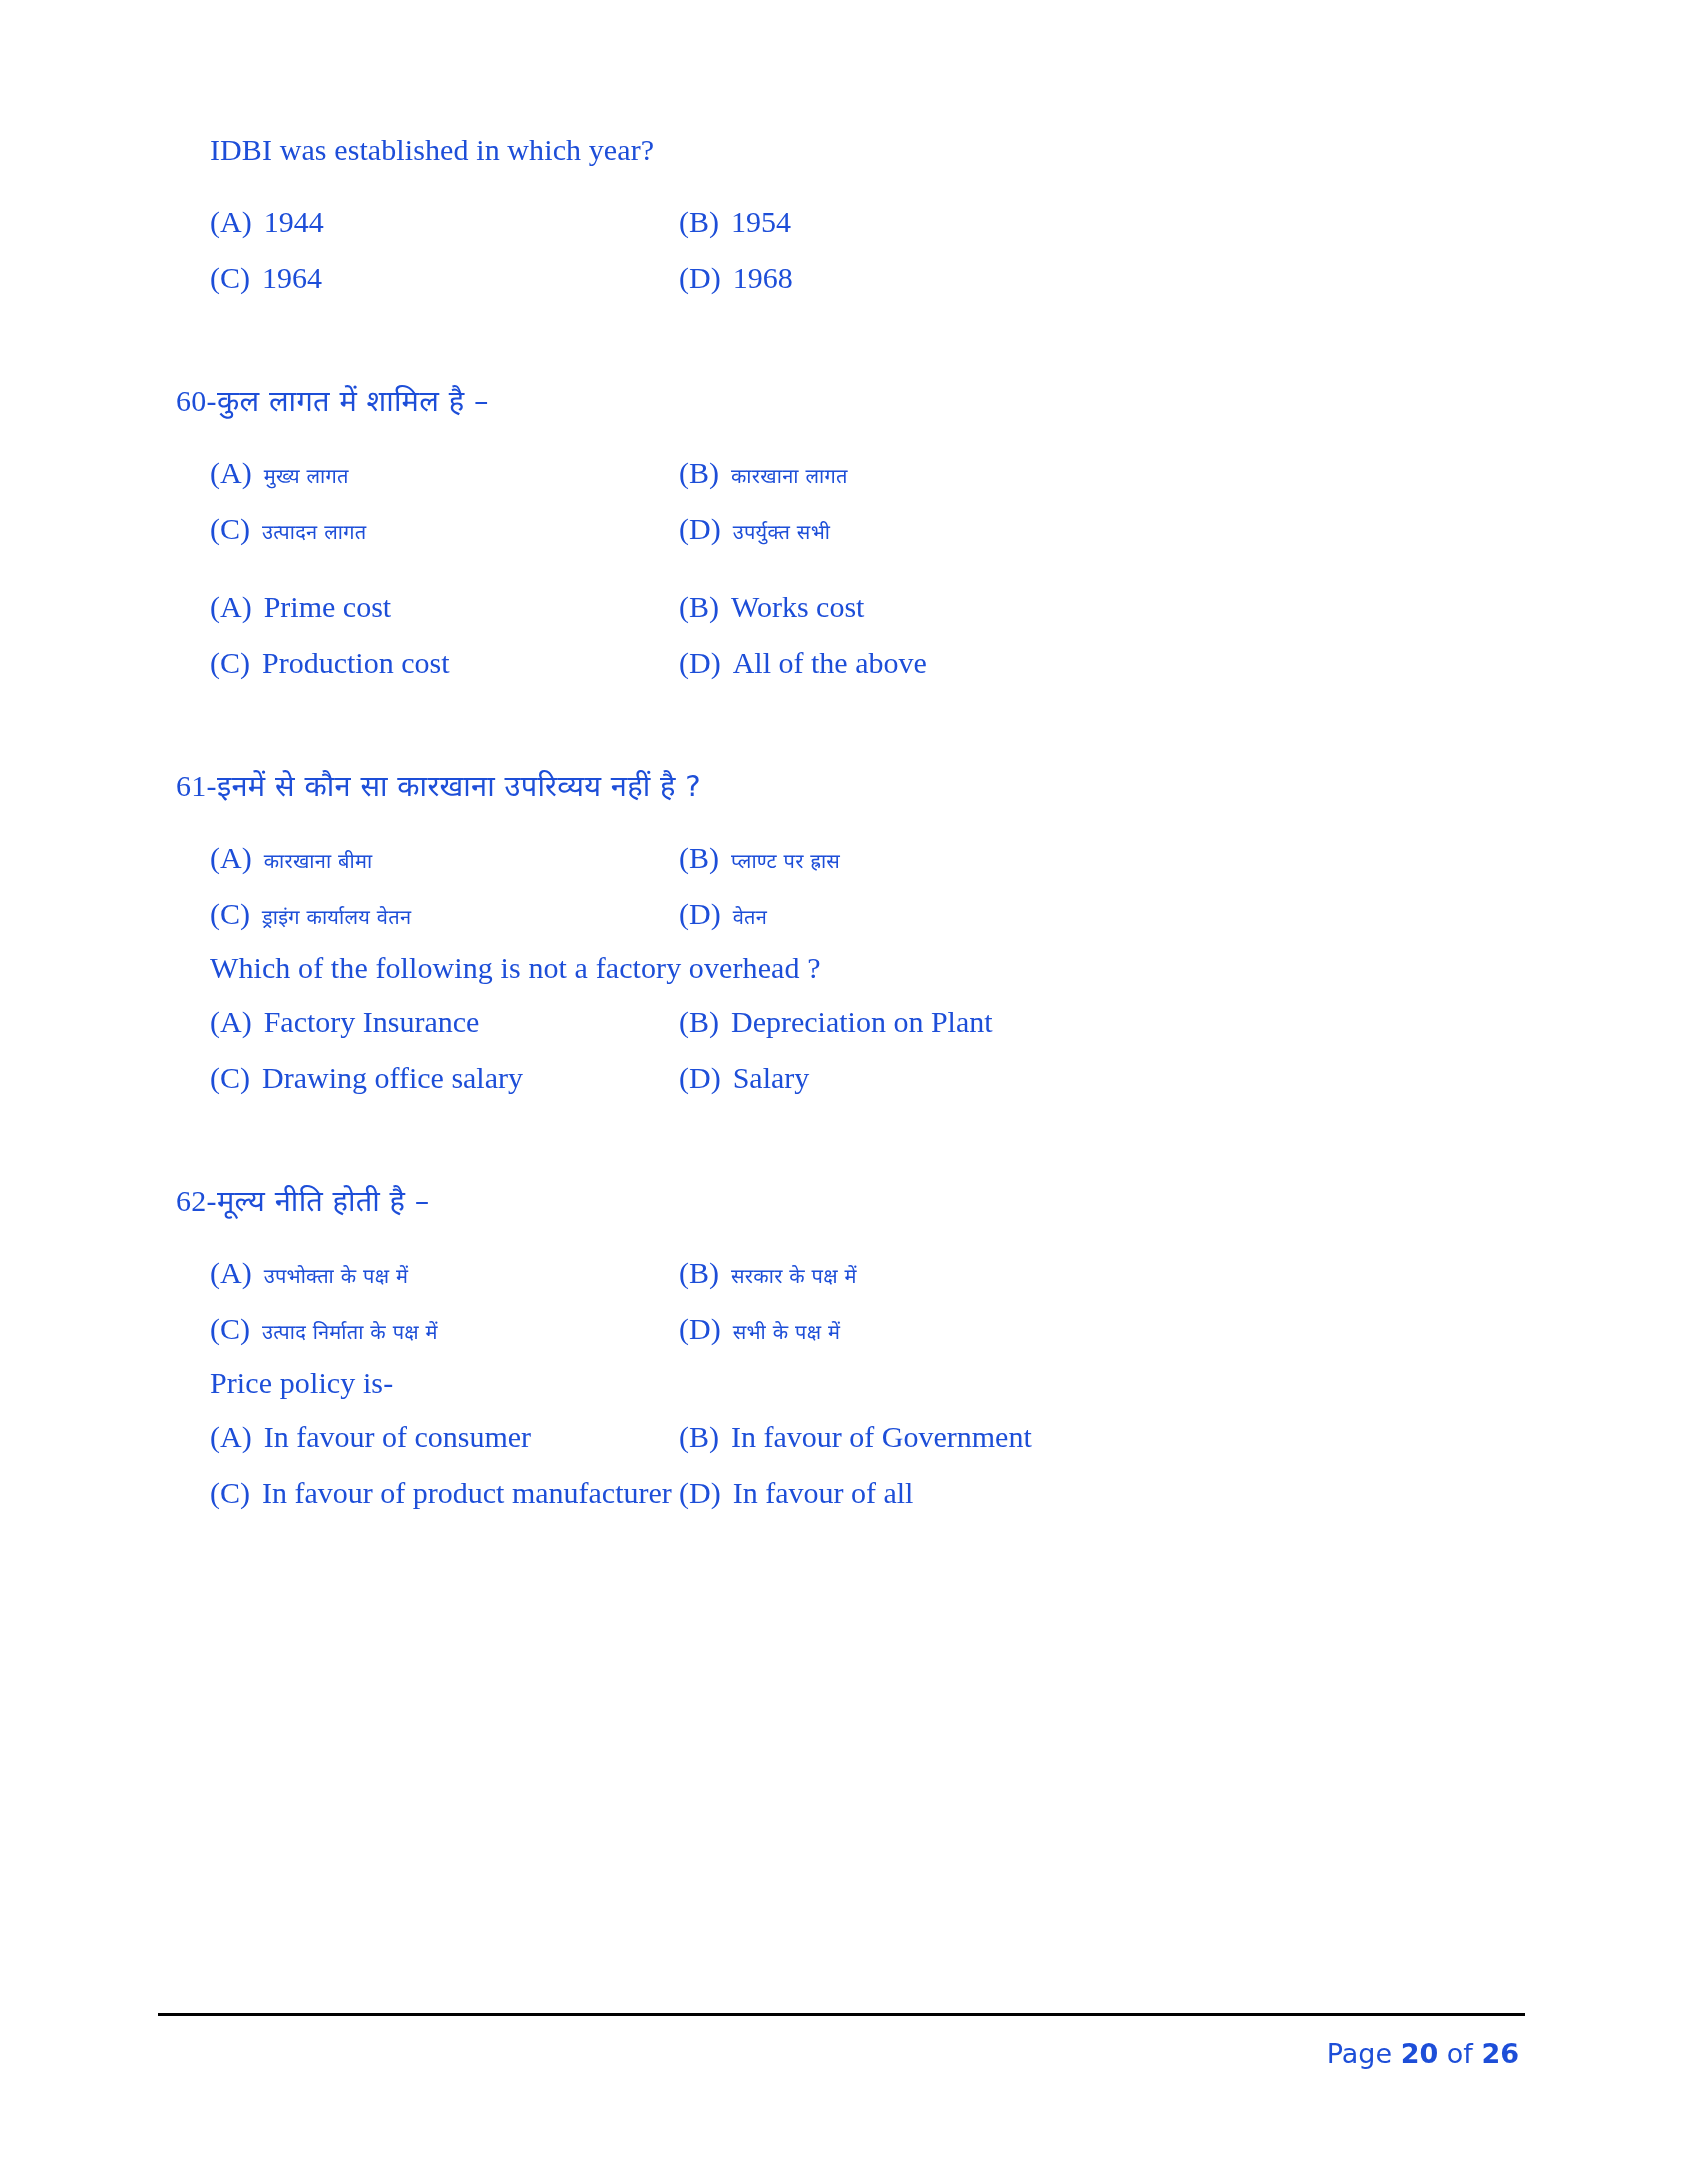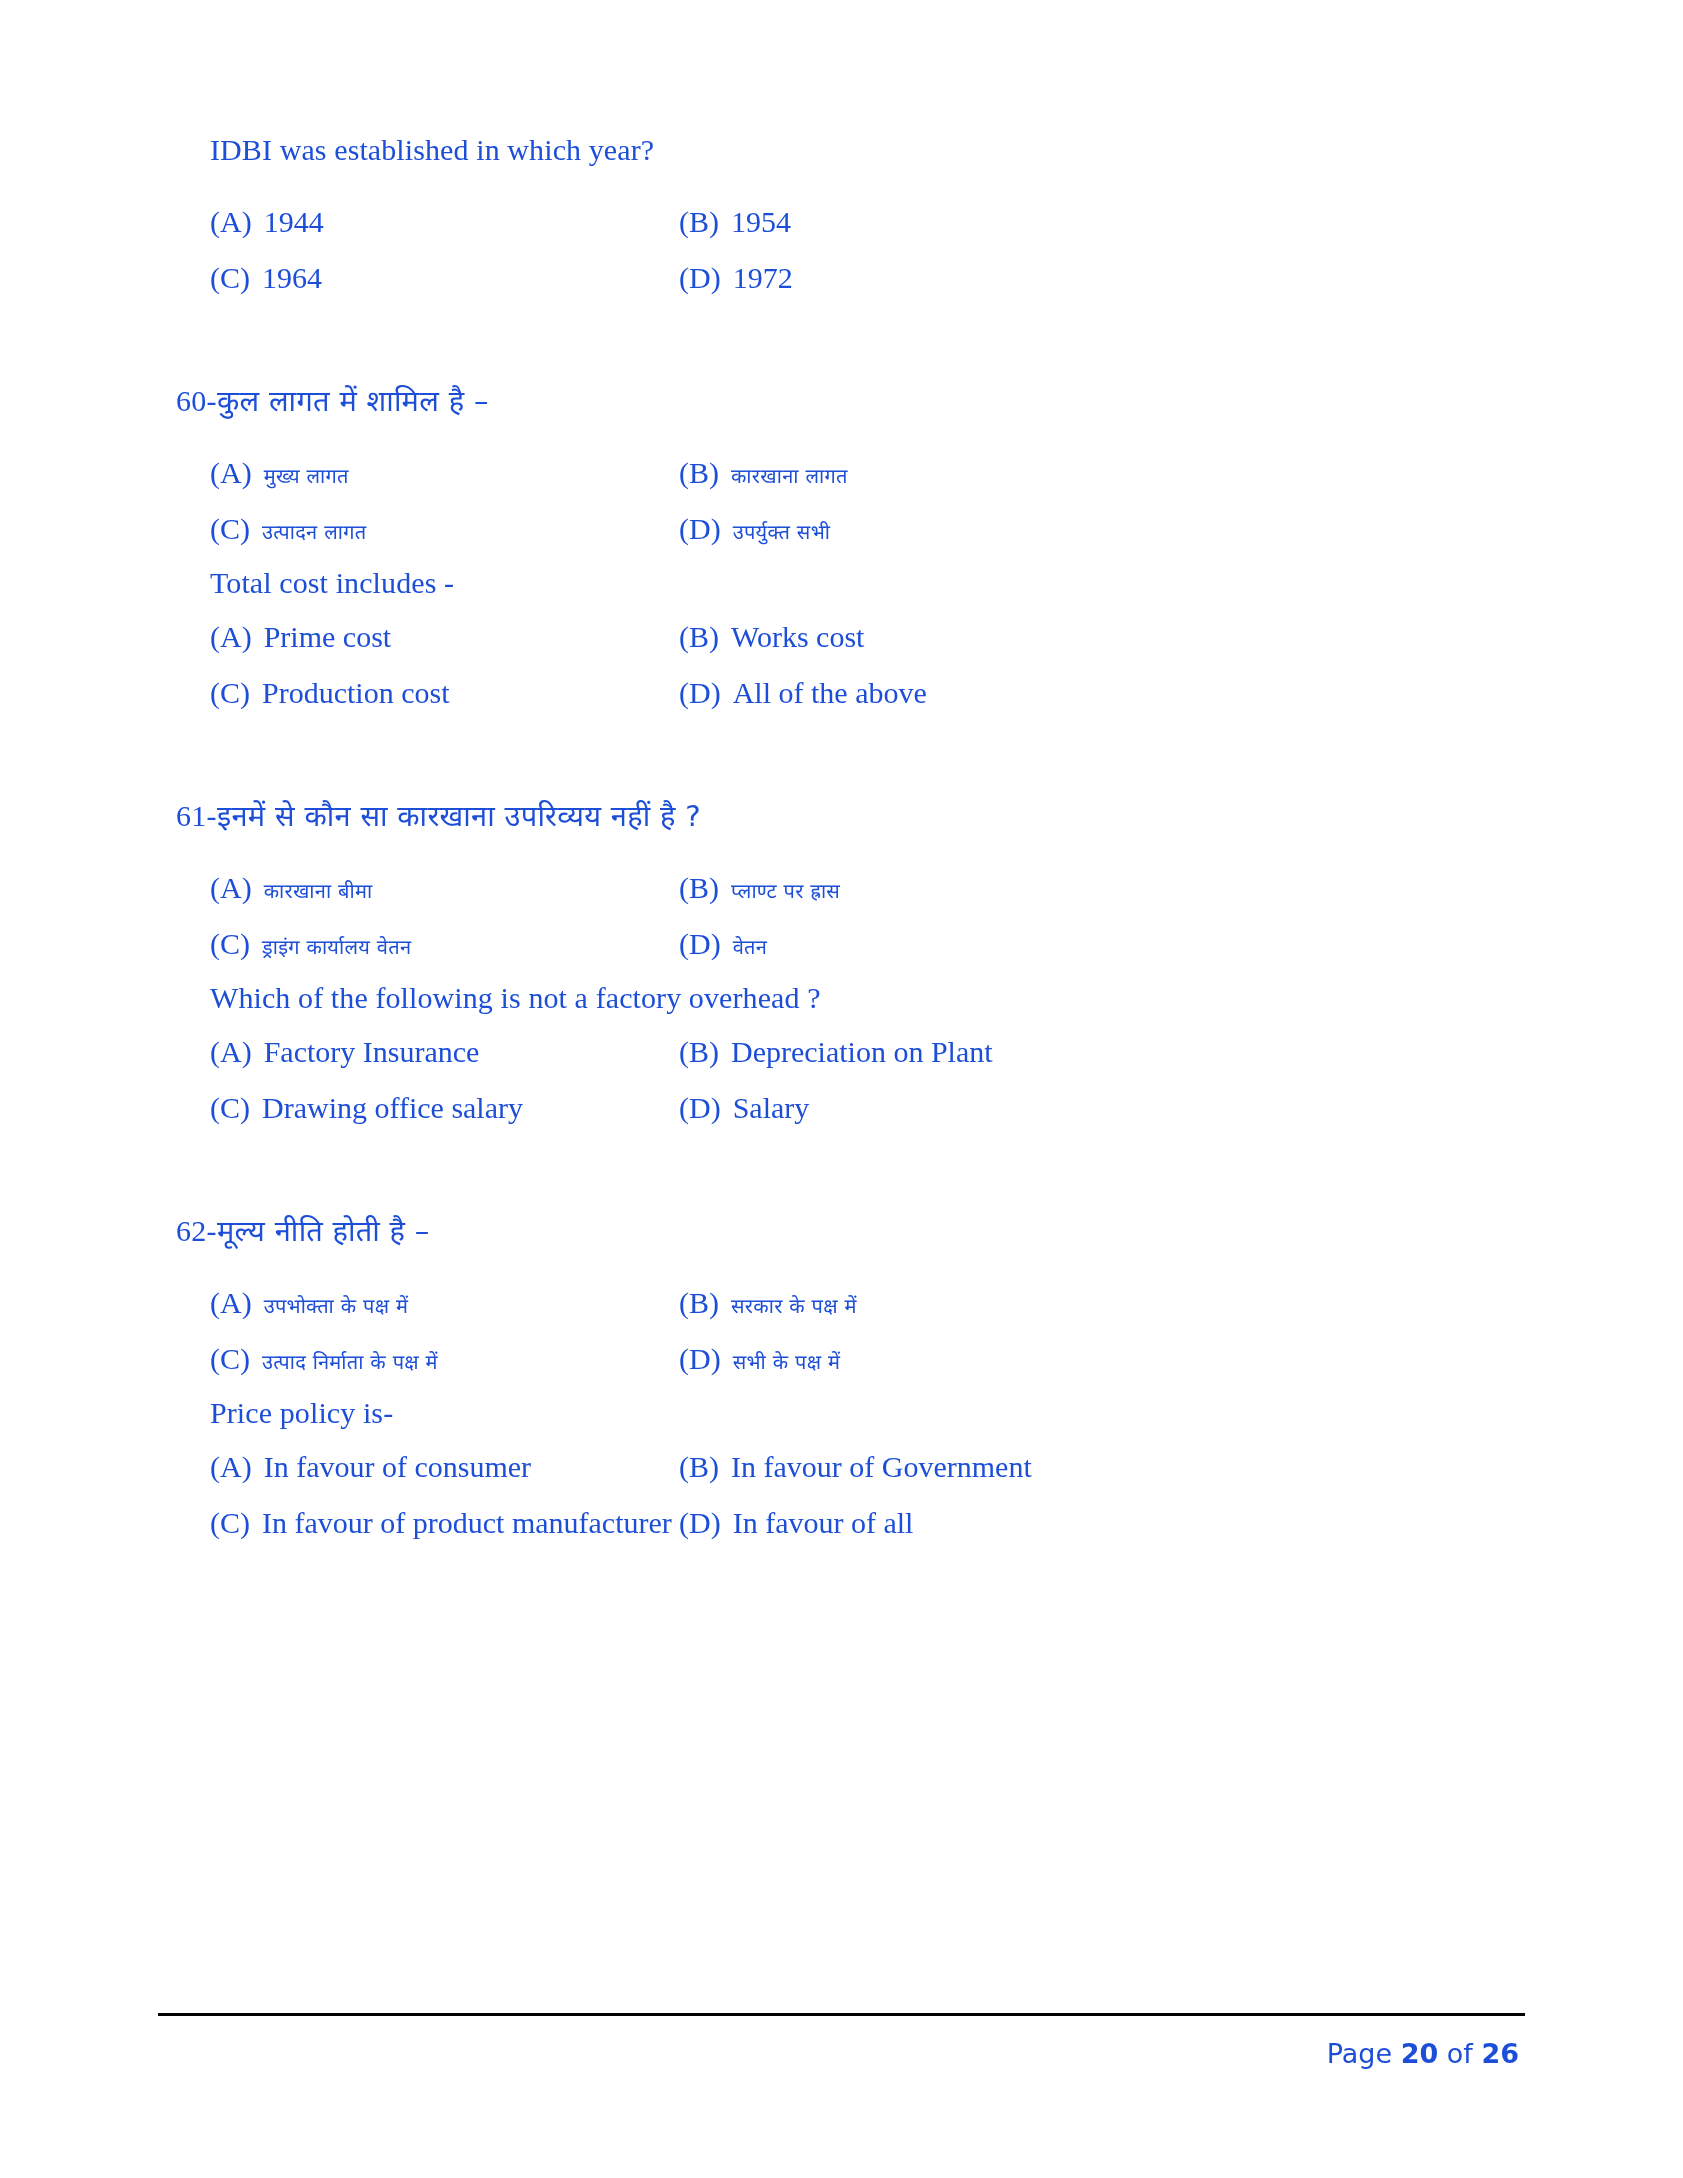--- a/index.html
+++ b/index.html
@@ -120,21 +120,21 @@
         </div>
       </div>
       <div class="gap-sm"></div>
       <div class="opt-row">
         <div class="opt col-a">
           <span class="lbl">(C)</span>
           <span class="txt-en">1964</span>
         </div>
         <div class="opt col-b">
           <span class="lbl">(D)</span>
-          <span class="txt-en">1972</span>
+          <span class="txt-en">1968</span>
         </div>
       </div>
     </div>
 
     <div class="gap-xl"></div>
 
     <div class="q-block">
       <div class="stem stem-hi">
         <span class="qnum">60-</span><span>कुल लागत में शामिल है –</span>
       </div>
@@ -154,21 +154,20 @@
         <div class="opt col-a">
           <span class="lbl">(C)</span>
           <span class="txt-hi">उत्पादन लागत</span>
         </div>
         <div class="opt col-b">
           <span class="lbl">(D)</span>
           <span class="txt-hi">उपर्युक्त सभी</span>
         </div>
       </div>
       <div class="gap-sm"></div>
-      <div class="stem stem-en">Total cost includes -</div>
       <div class="gap-sm"></div>
       <div class="opt-row">
         <div class="opt col-a">
           <span class="lbl">(A)</span>
           <span class="txt-en">Prime cost</span>
         </div>
         <div class="opt col-b">
           <span class="lbl">(B)</span>
           <span class="txt-en">Works cost</span>
         </div>

